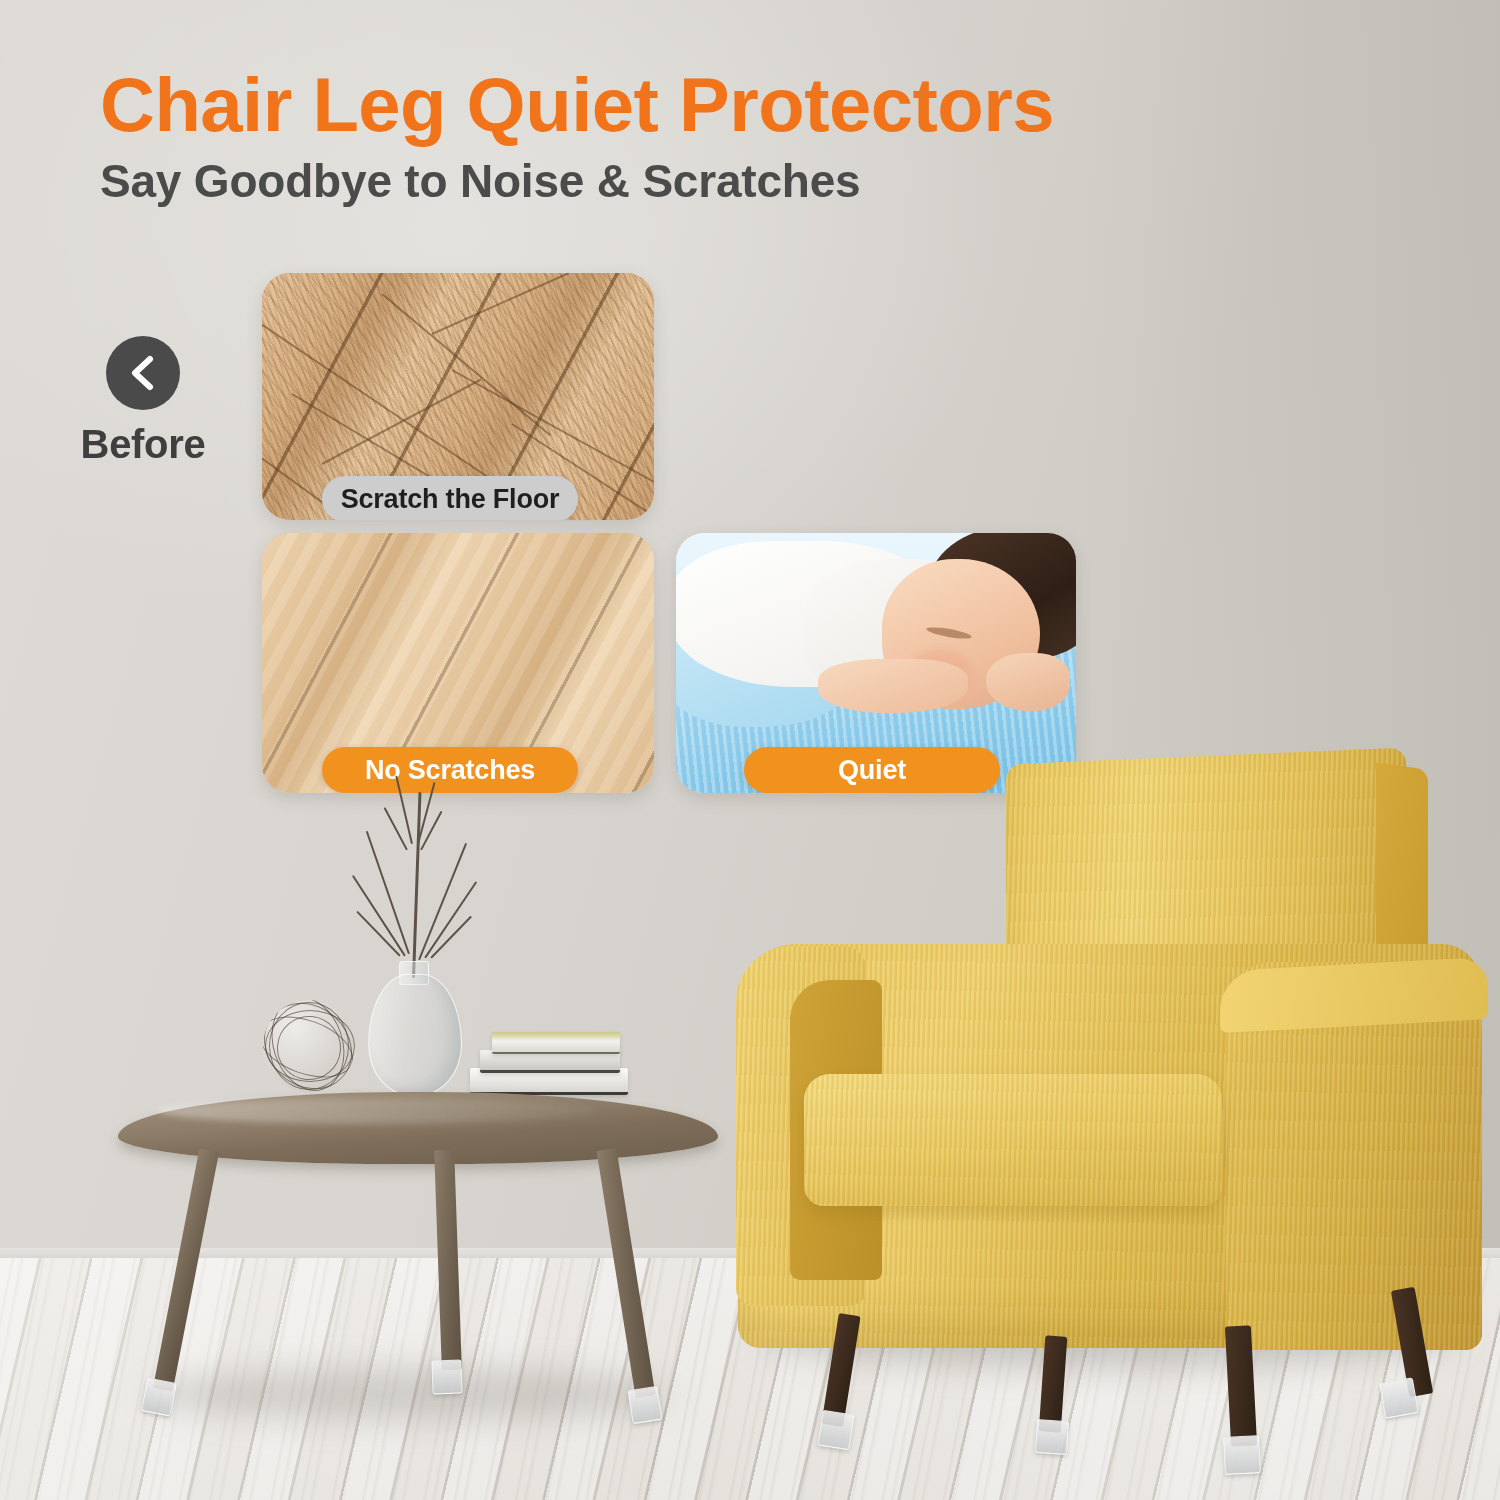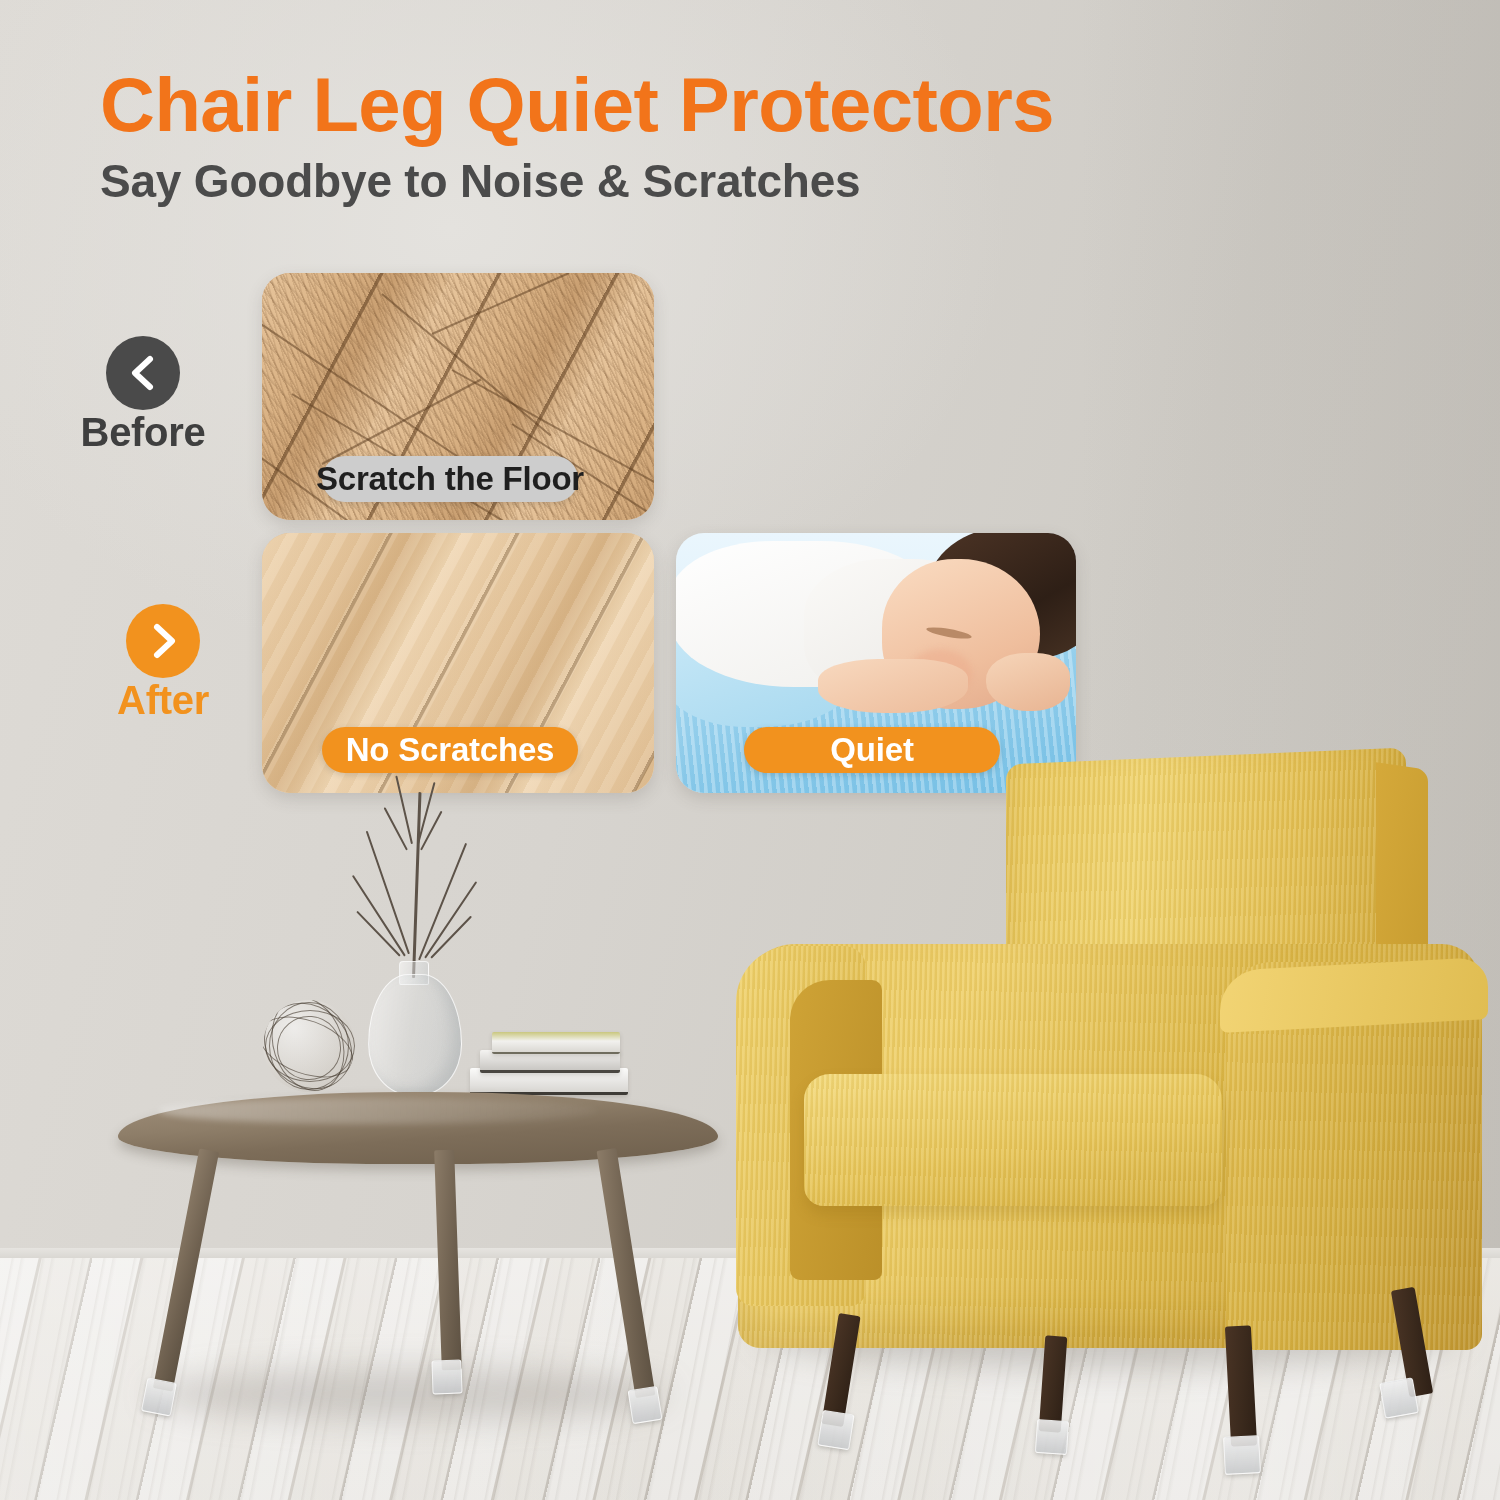--- a/index.html
+++ b/index.html
@@ -69,21 +69,21 @@
   
   .ba{position:absolute;width:150px;text-align:center;}
   .ba-before{left:68px;top:336px;}
   .ba-after{left:88px;top:604px;}
   .ba-badge{
     width:74px;height:74px;border-radius:50%;margin:0 auto;
     display:flex;align-items:center;justify-content:center;
   }
   .ba-before .ba-badge{background:#4a4a4a;}
   .ba-after  .ba-badge{background:#f2921e;}
-  .ba-label{margin-top:0;font-size:40px;font-weight:bold;letter-spacing:-0.3px;}
+  .ba-label{margin-top:12px;font-size:40px;font-weight:bold;letter-spacing:-0.3px;}
   .ba-before .ba-label{color:#3f3f3f;}
   .ba-after  .ba-label{color:#f2921e;}
 
   
   .card{
     position:absolute;border-radius:28px;overflow:hidden;
     box-shadow:0 6px 16px rgba(90,85,78,.18);
   }
   .card-scratch{left:262px;top:273px;width:392px;height:247px;}
   .card-noise  {left:676px;top:273px;width:400px;height:247px;}
@@ -131,22 +131,23 @@
   }
 
   
   .photo-noise{background:linear-gradient(180deg,#fdfbf9,#f3efec);}
   .photo-quiet{background:linear-gradient(180deg,#eaf6fd,#cfe9f7);}
 
   
   .pill{
     position:absolute;height:46px;border-radius:23px;
     display:flex;align-items:center;justify-content:center;
-    font-size:33px;font-weight:bold;letter-spacing:-0.2px;white-space:nowrap;
+    font-size:27px;font-weight:bold;letter-spacing:-0.2px;white-space:nowrap;
     box-shadow:0 2px 6px rgba(60,55,48,.18);
+    margin-top:20px;
   }
   .pill-grey{background:#cdcdcd;color:#1f1f1f;}
   .pill-orange{background:#f2921e;color:#ffffff;}
   .pill-scratch{left:60px;top:183px;width:256px;}
   .pill-noise  {left:68px;top:183px;width:256px;}
   .pill-clean  {left:60px;top:194px;width:256px;}
   .pill-quiet  {left:68px;top:194px;width:256px;text-align:right;}
 
   
   .armchair{position:absolute;left:728px;top:748px;width:772px;height:630px;}
@@ -271,28 +272,20 @@
 
   <div class="ba ba-before">
     <div class="ba-badge">
       <svg width="34" height="40" viewBox="0 0 34 40" aria-hidden="true">
         <polyline points="24,6 9,20 24,34" fill="none" stroke="#ffffff" stroke-width="6" stroke-linecap="round" stroke-linejoin="round"></polyline>
       </svg>
     </div>
     <div class="ba-label">Before</div>
   </div>
 
-  <div class="ba ba-after">
-    <div class="ba-badge">
-      <svg width="34" height="40" viewBox="0 0 34 40" aria-hidden="true">
-        <polyline points="11,6 26,20 11,34" fill="none" stroke="#ffffff" stroke-width="6" stroke-linecap="round" stroke-linejoin="round"></polyline>
-      </svg>
-    </div>
-    <div class="ba-label">After</div>
-  </div>
 
   <div class="card card-scratch">
     <div class="card-img wood-scratched">
       <div class="sc" style="left:-10px;top:44px;width:300px;transform:rotate(34deg);"></div>
       <div class="sc" style="left:30px;top:120px;width:260px;transform:rotate(31deg);"></div>
       <div class="sc" style="left:120px;top:20px;width:220px;transform:rotate(40deg);"></div>
       <div class="sc" style="left:190px;top:96px;width:240px;transform:rotate(29deg);"></div>
       <div class="sc" style="left:-20px;top:170px;width:200px;transform:rotate(36deg);"></div>
       <div class="sc" style="left:250px;top:150px;width:170px;transform:rotate(33deg);"></div>
       <div class="sc" style="left:60px;top:190px;width:180px;transform:rotate(-28deg);"></div>

